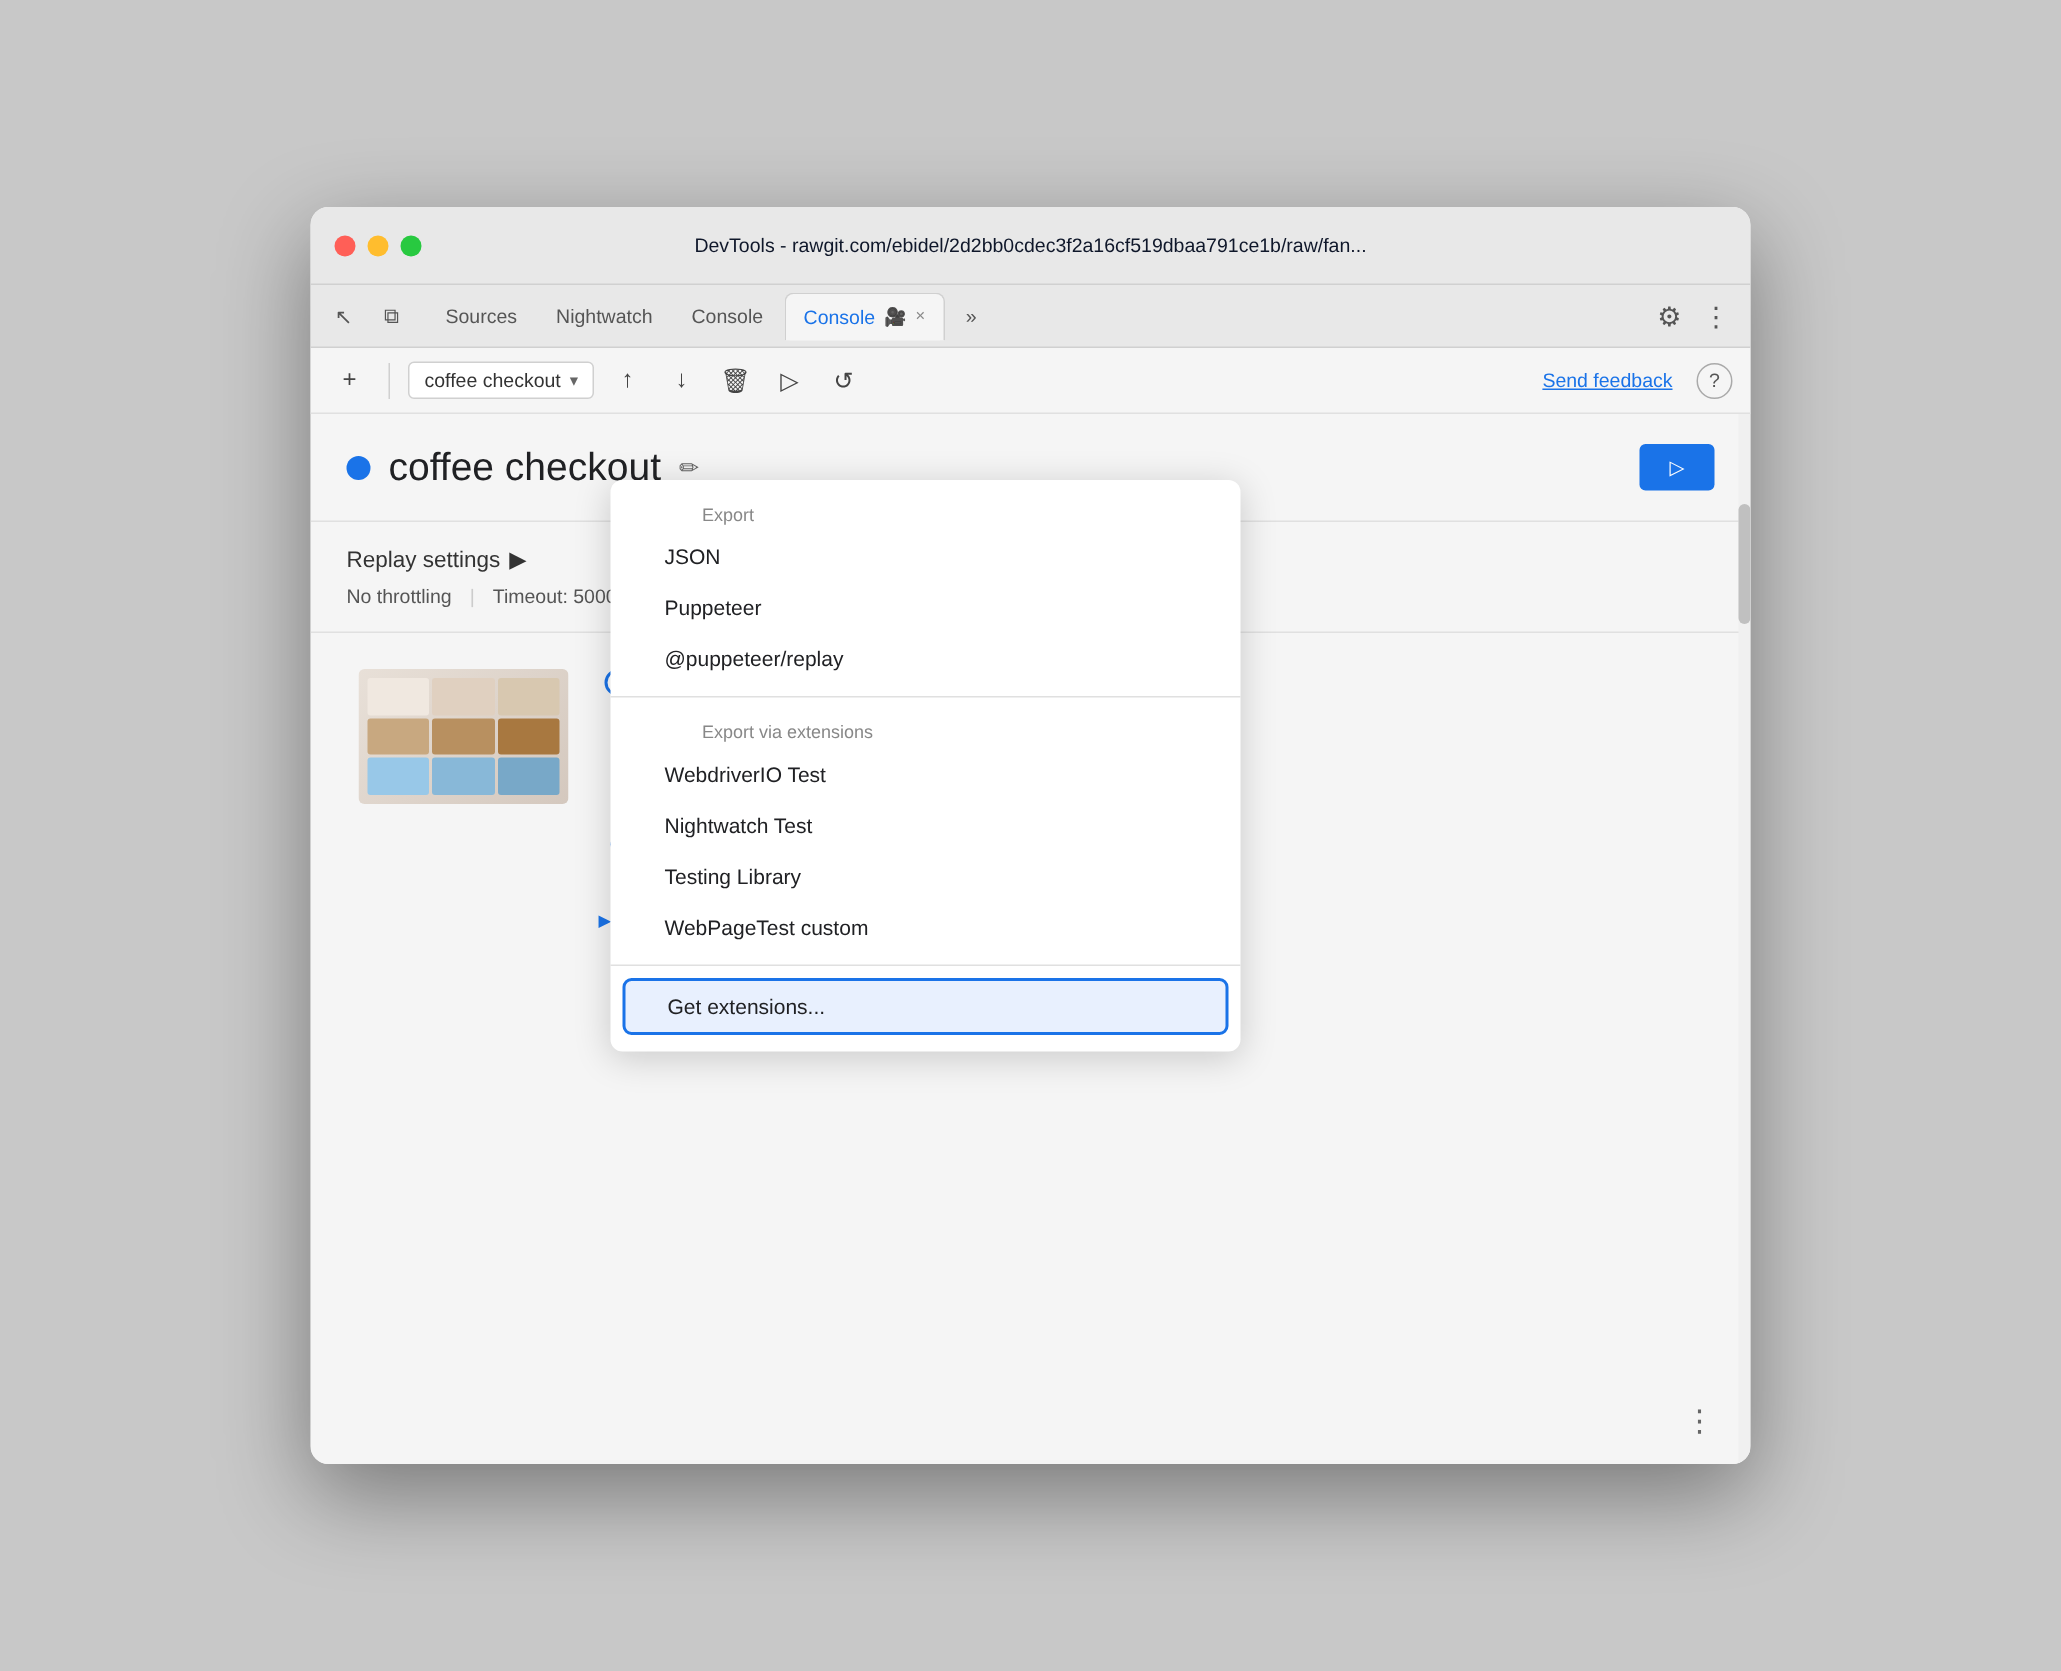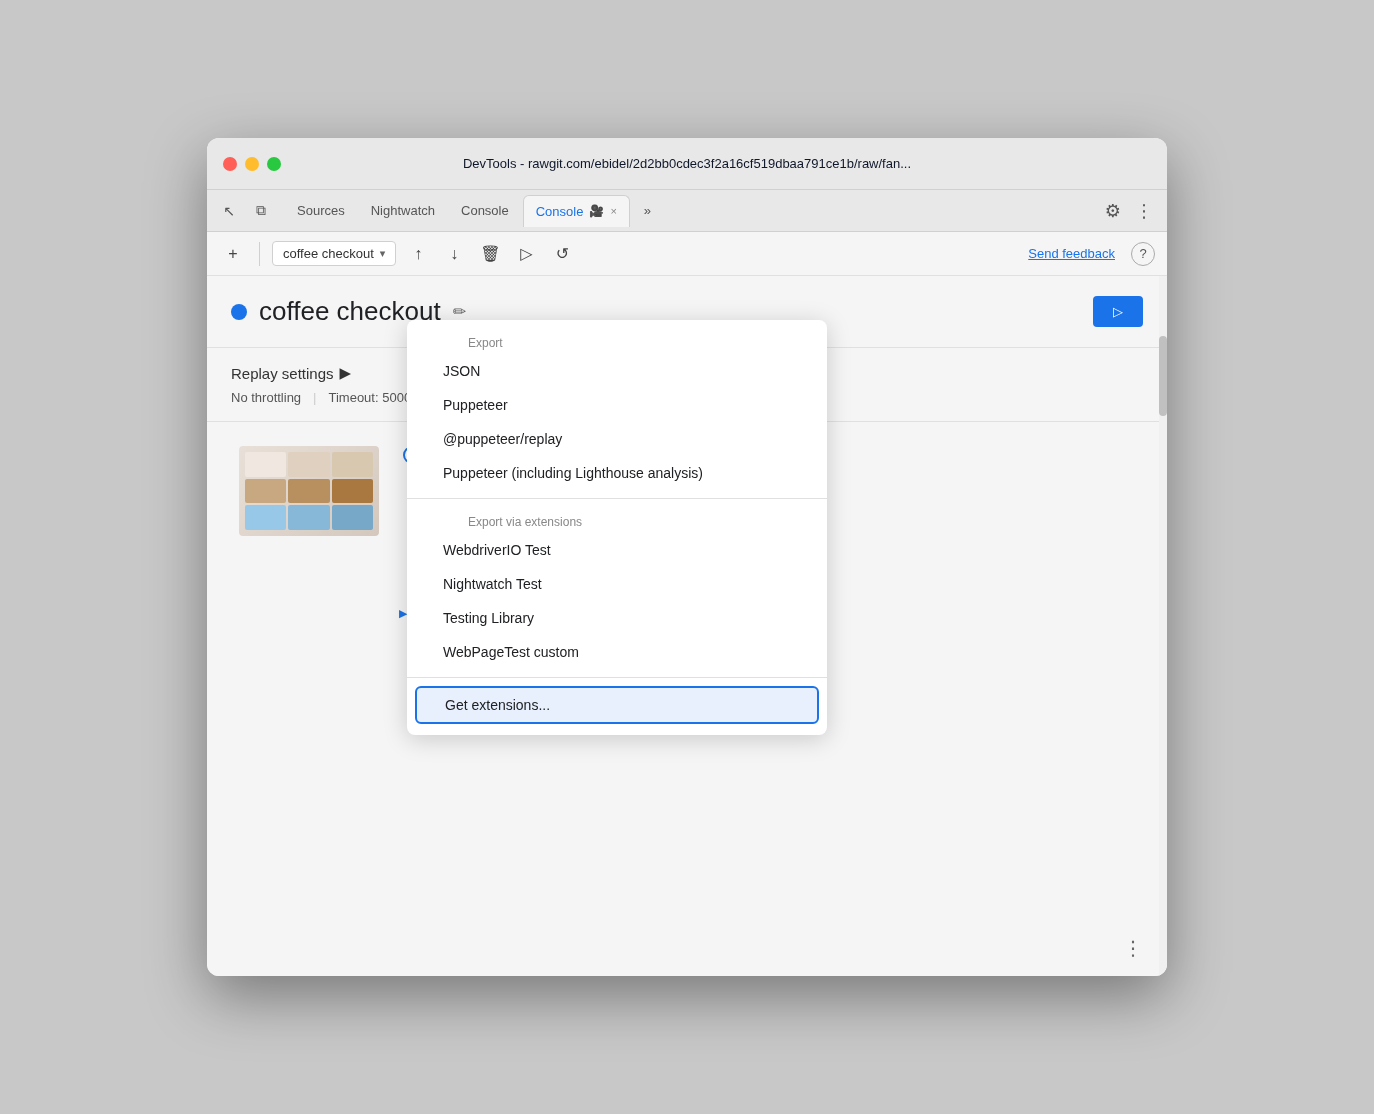--- a/index.html
+++ b/index.html
@@ -527,23 +527,20 @@
 
       <div class="dropdown-item">
         <span>JSON</span>
       </div>
       <div class="dropdown-item">
         <span>Puppeteer</span>
       </div>
       <div class="dropdown-item">
         <span>@puppeteer/replay</span>
       </div>
-      <div class="dropdown-item">
-        <span>Puppeteer (including Lighthouse analysis)</span>
-      </div>
 
       <div class="dropdown-divider"></div>
 
       <div class="dropdown-section-label">Export via extensions</div>
 
       <div class="dropdown-item">
         <span>WebdriverIO Test</span>
       </div>
       <div class="dropdown-item">
         <span>Nightwatch Test</span>

